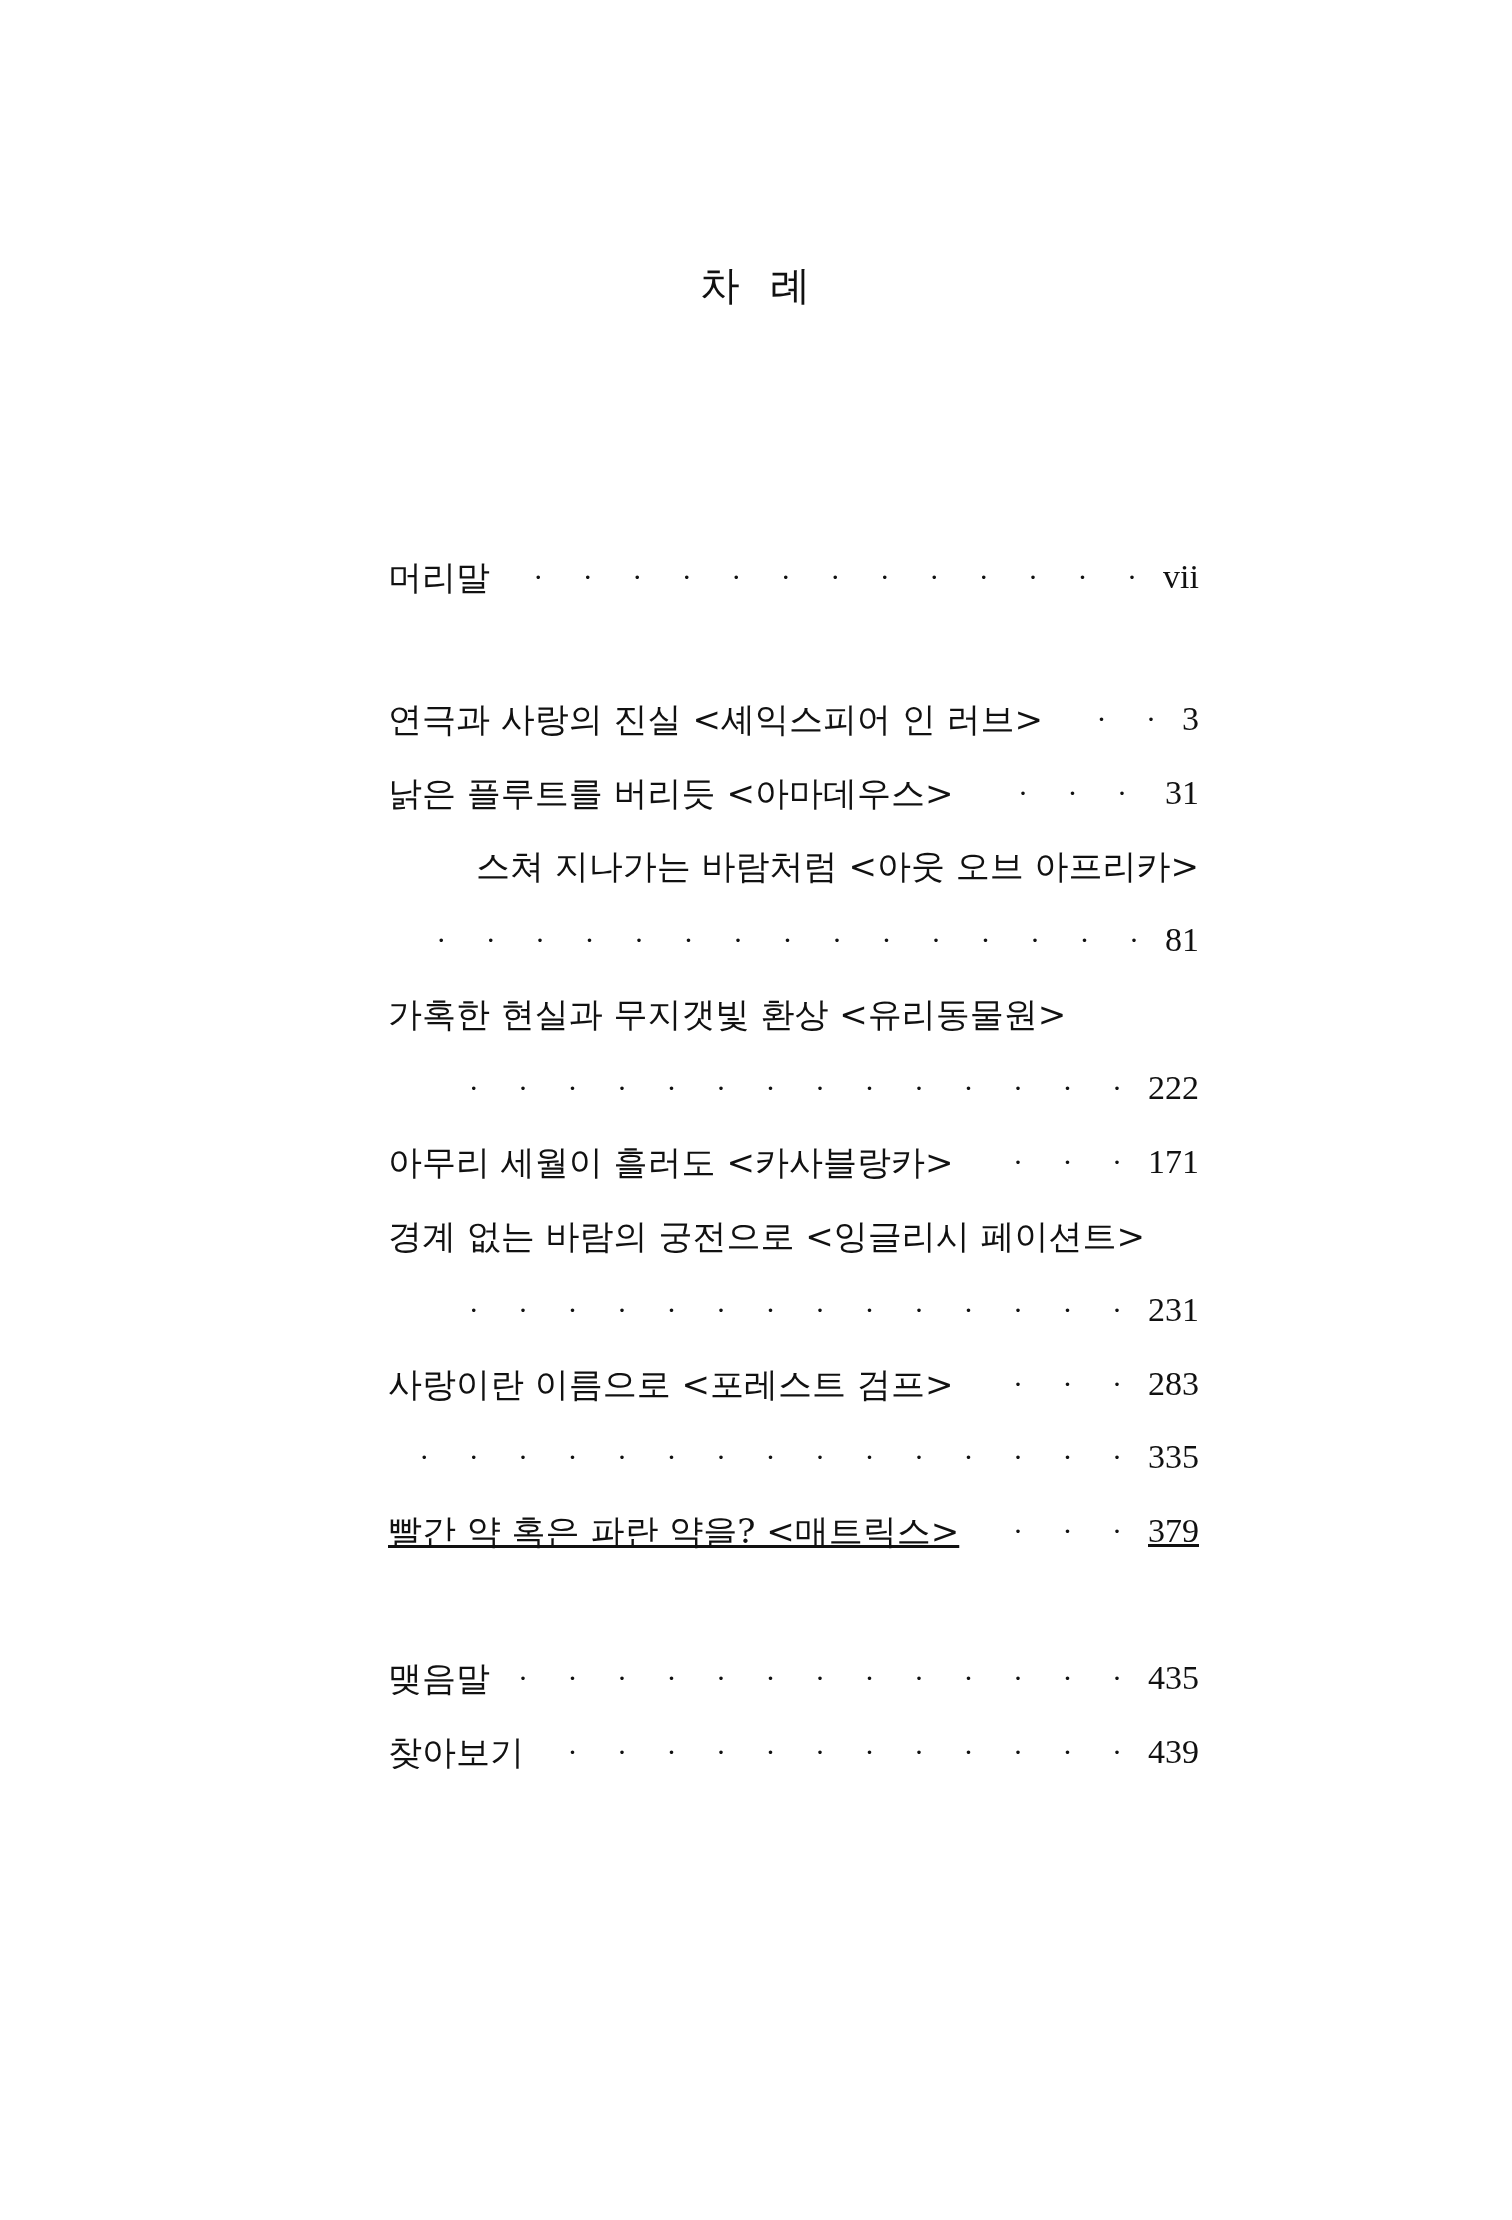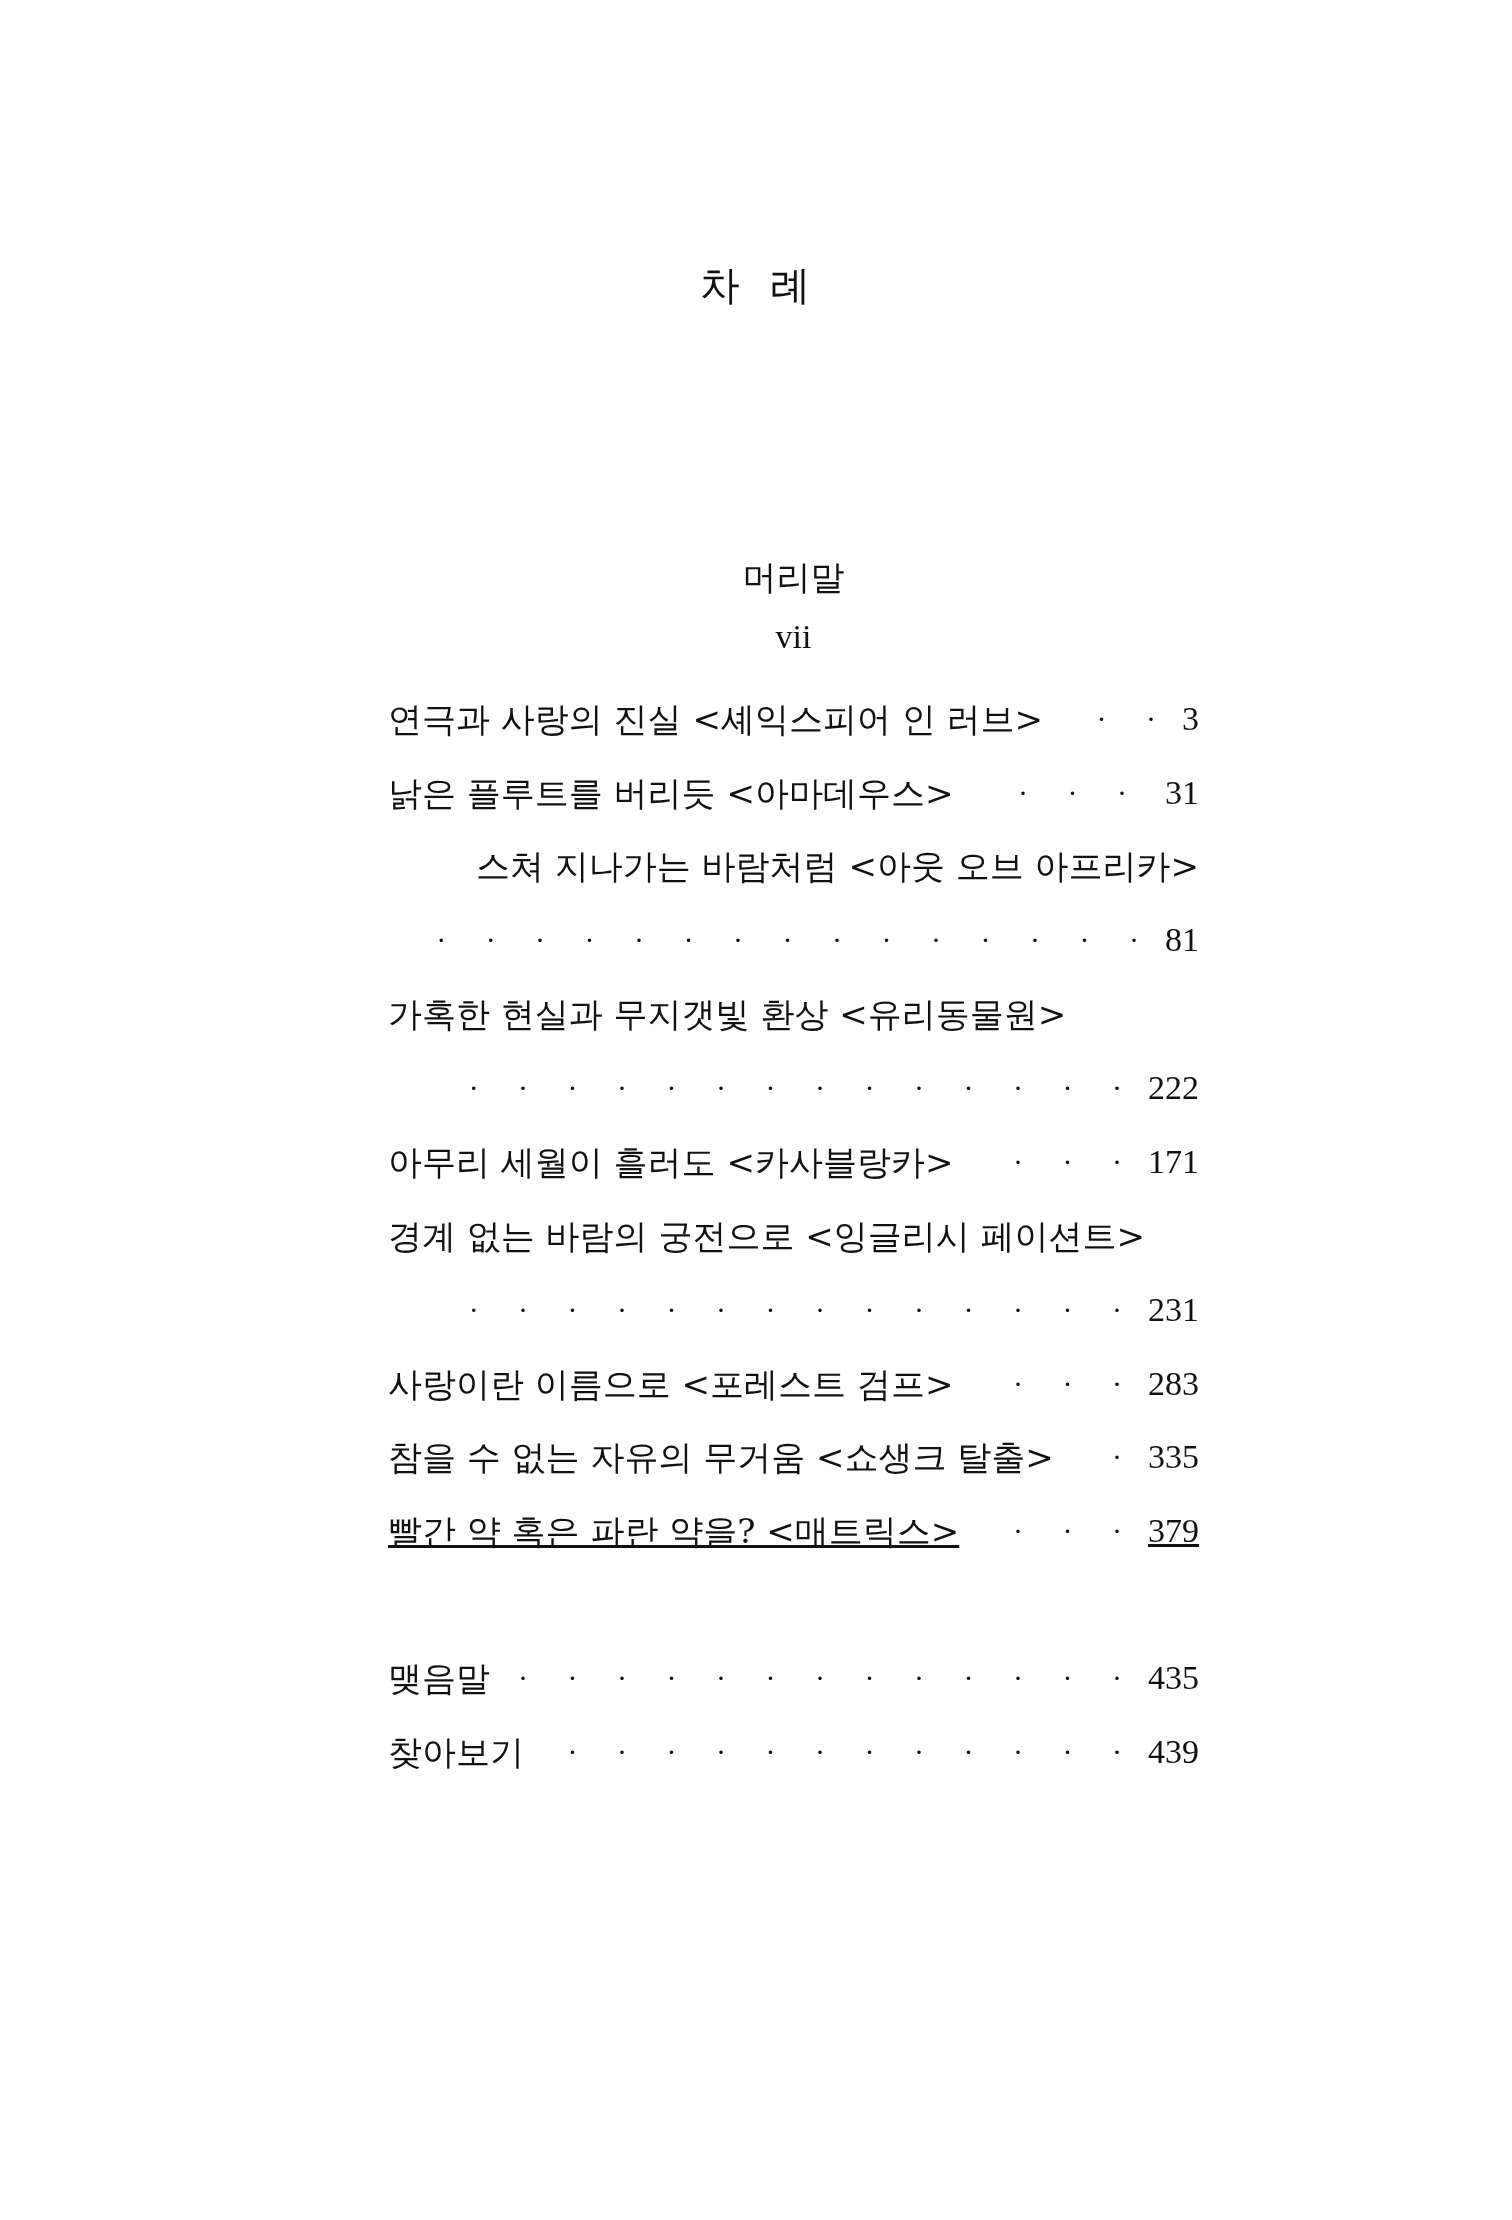--- a/index.html
+++ b/index.html
@@ -73,21 +73,21 @@
       margin-left: 28px;
     }
   </style>
 </head>
 <body>
 
 <div class="page-title">차 례</div>
 
 <div class="toc">
 
-  <div class="row" style="top:547px;flex-direction:column;">
+  <div class="row" style="top:547px;">
     <span class="label">머리말</span>
     <span class="leader"></span>
     <span class="page">vii</span>
   </div>
 
   <div class="row" style="top:689px;">
     <span class="label">연극과 사랑의 진실 &lt;셰익스피어 인 러브&gt;</span>
     <span class="leader"></span>
     <span class="page">3</span>
   </div>
@@ -128,21 +128,20 @@
     <span class="page">231</span>
   </div>
 
   <div class="row" style="top:1354px;">
     <span class="label">사랑이란 이름으로 &lt;포레스트 검프&gt;</span>
     <span class="leader"></span>
     <span class="page">283</span>
   </div>
 
   <div class="row" style="top:1427px;">
-    <span class="label">참을 수 없는 자유의 무거움 &lt;쇼생크 탈출&gt;</span>
     <span class="leader"></span>
     <span class="page">335</span>
   </div>
 
   <div class="row" style="top:1501px;text-decoration:underline;">
     <span class="label">빨간 약 혹은 파란 약을? &lt;매트릭스&gt;</span>
     <span class="leader"></span>
     <span class="page">379</span>
   </div>
 

